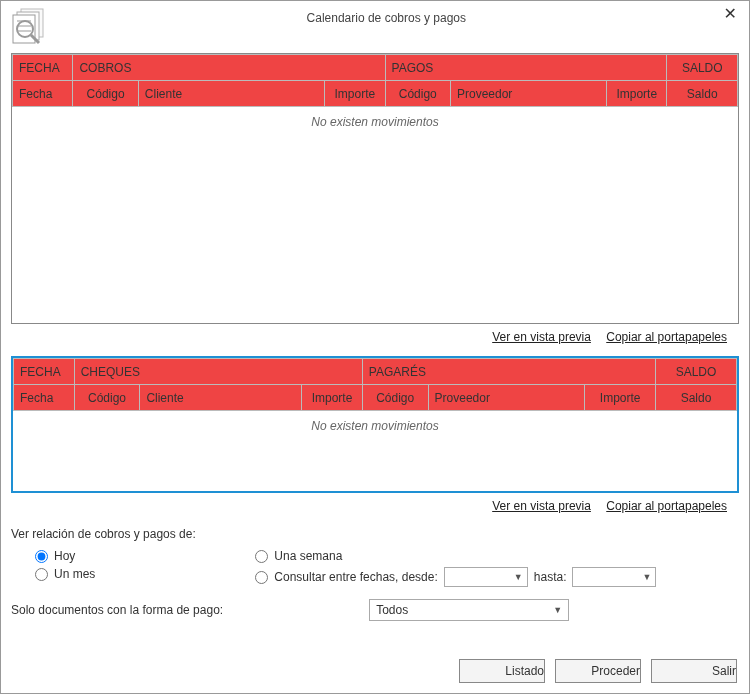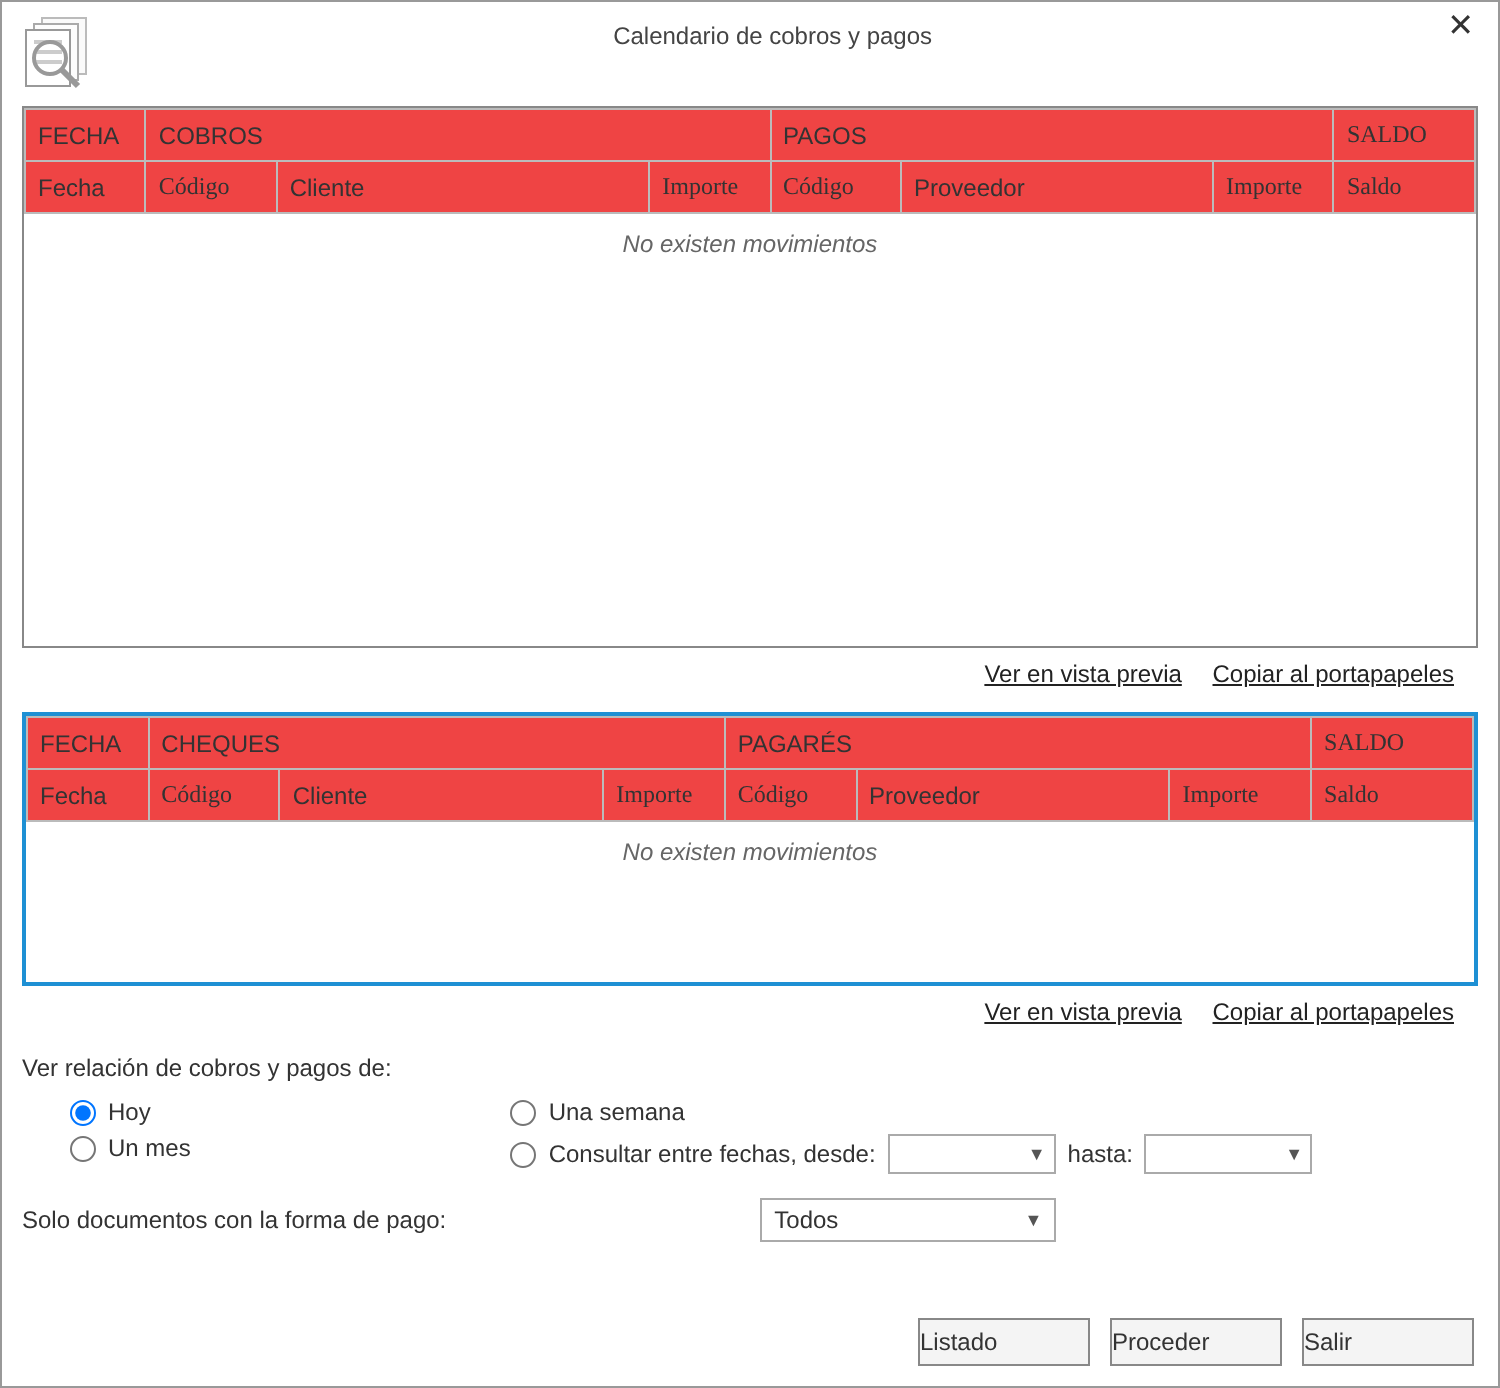--- a/index.html
+++ b/index.html
@@ -55,21 +55,21 @@
     padding: 4px 6px;
     font-weight: normal;
     text-align: left;
     font-size: 12px;
     color: #333;
     height: 26px;
     overflow: hidden;
     white-space: nowrap;
   }
   th { background: #ef4444; }
-  .al-r { text-align: left; font-family: Liberation Serif, serif; }
+  .al-r { text-align: center; }
   .empty-msg {
     font-style: italic;
     text-align: center;
     color: #666;
     padding: 8px 0;
   }
   .t1-body-area {
     height: 186px;
     border-top: none;
   }
@@ -108,48 +108,48 @@
     display: inline-flex;
     align-items: center;
     justify-content: flex-end;
     padding-right: 4px;
     font-size: 10px;
     color: #555;
   }
   .payform-row {
     display: flex;
     align-items: center;
-    gap: 27px;
+    gap: 16px;
     padding: 6px 0 0 0;
   }
   .combo {
     border: 1px solid #aaa;
     height: 22px;
-    width: 148px;
+    width: 200px;
     background: #fff;
     display: flex;
     align-items: center;
     justify-content: space-between;
     padding: 0 6px;
     font-size: 12px;
   }
   .combo .caret, .date-combo .caret { font-size: 9px; color: #555; }
   .button-bar {
     position: absolute;
     bottom: 10px;
     right: 12px;
     display: flex;
     gap: 10px;
   }
   .btn {
     border: 1px solid #888;
     background: #f4f4f4;
     padding: 4px 0;
     width: 86px;
-    text-align: left;
+    text-align: right;
     font-size: 12px;
     cursor: pointer;
   }
 </style>
 </head>
 <body>
 
 <div class="header">
   <div class="app-icon">
     <svg width="44" height="38" viewBox="0 0 44 38">

